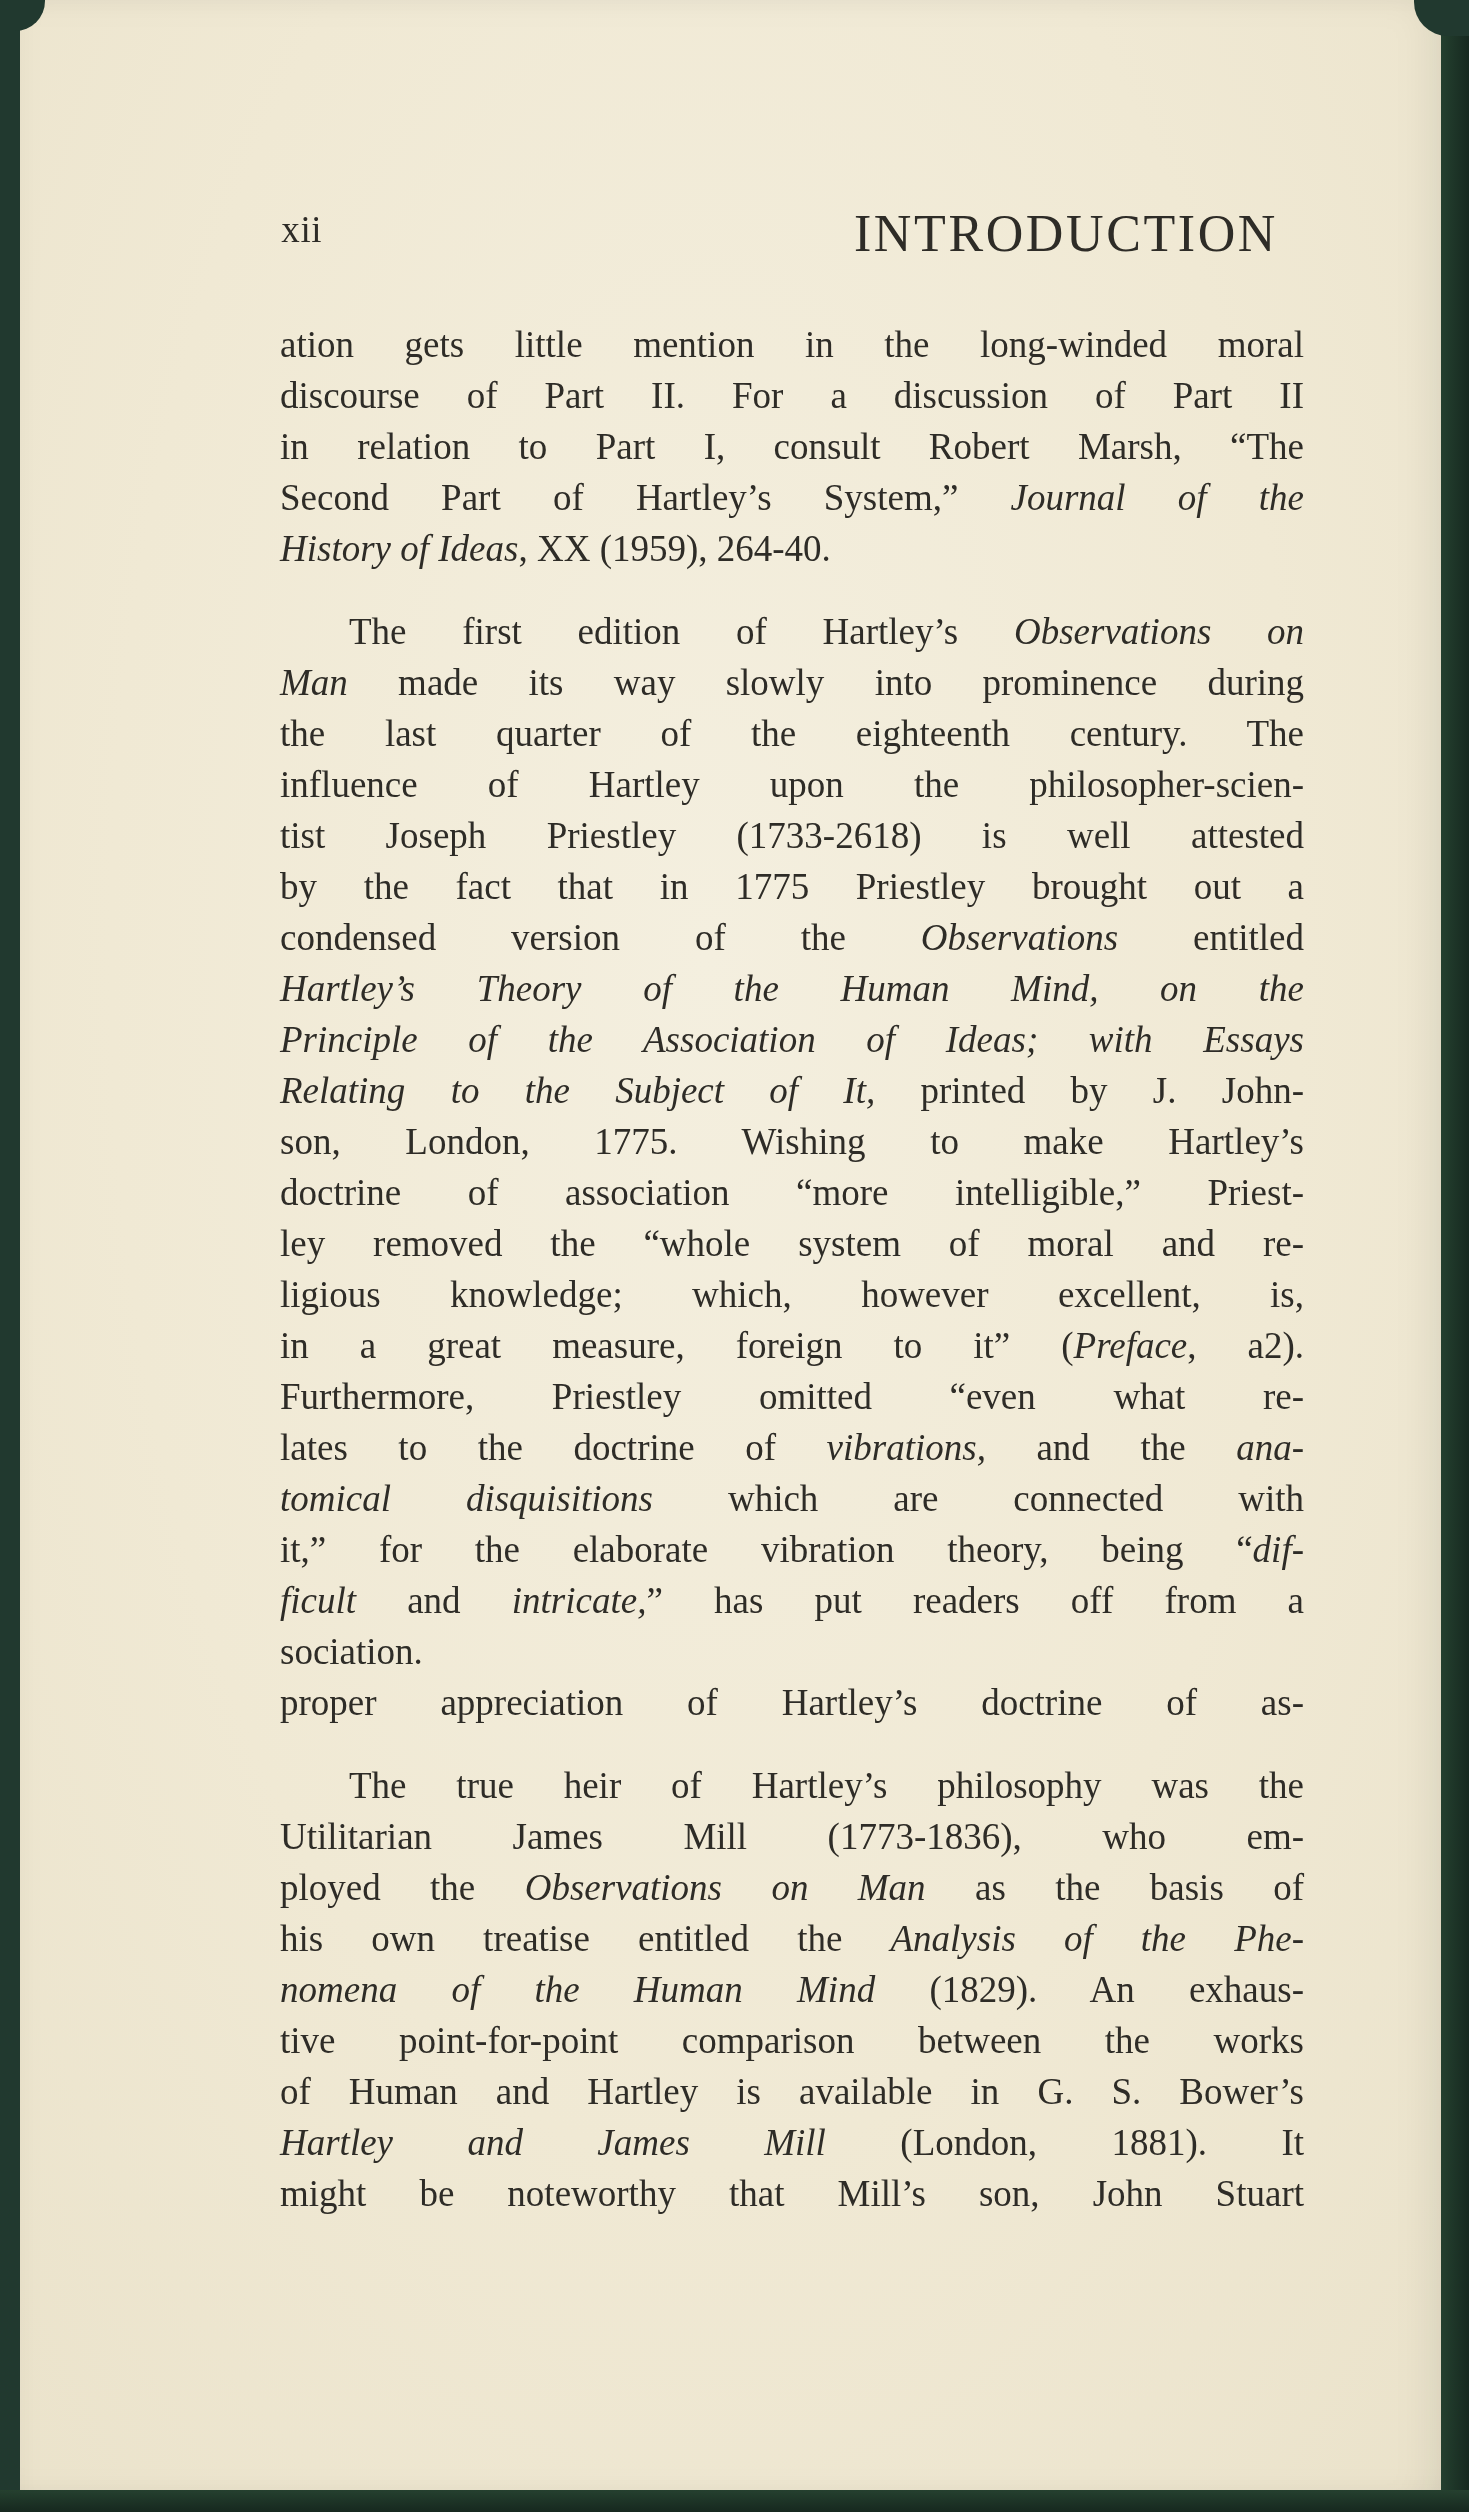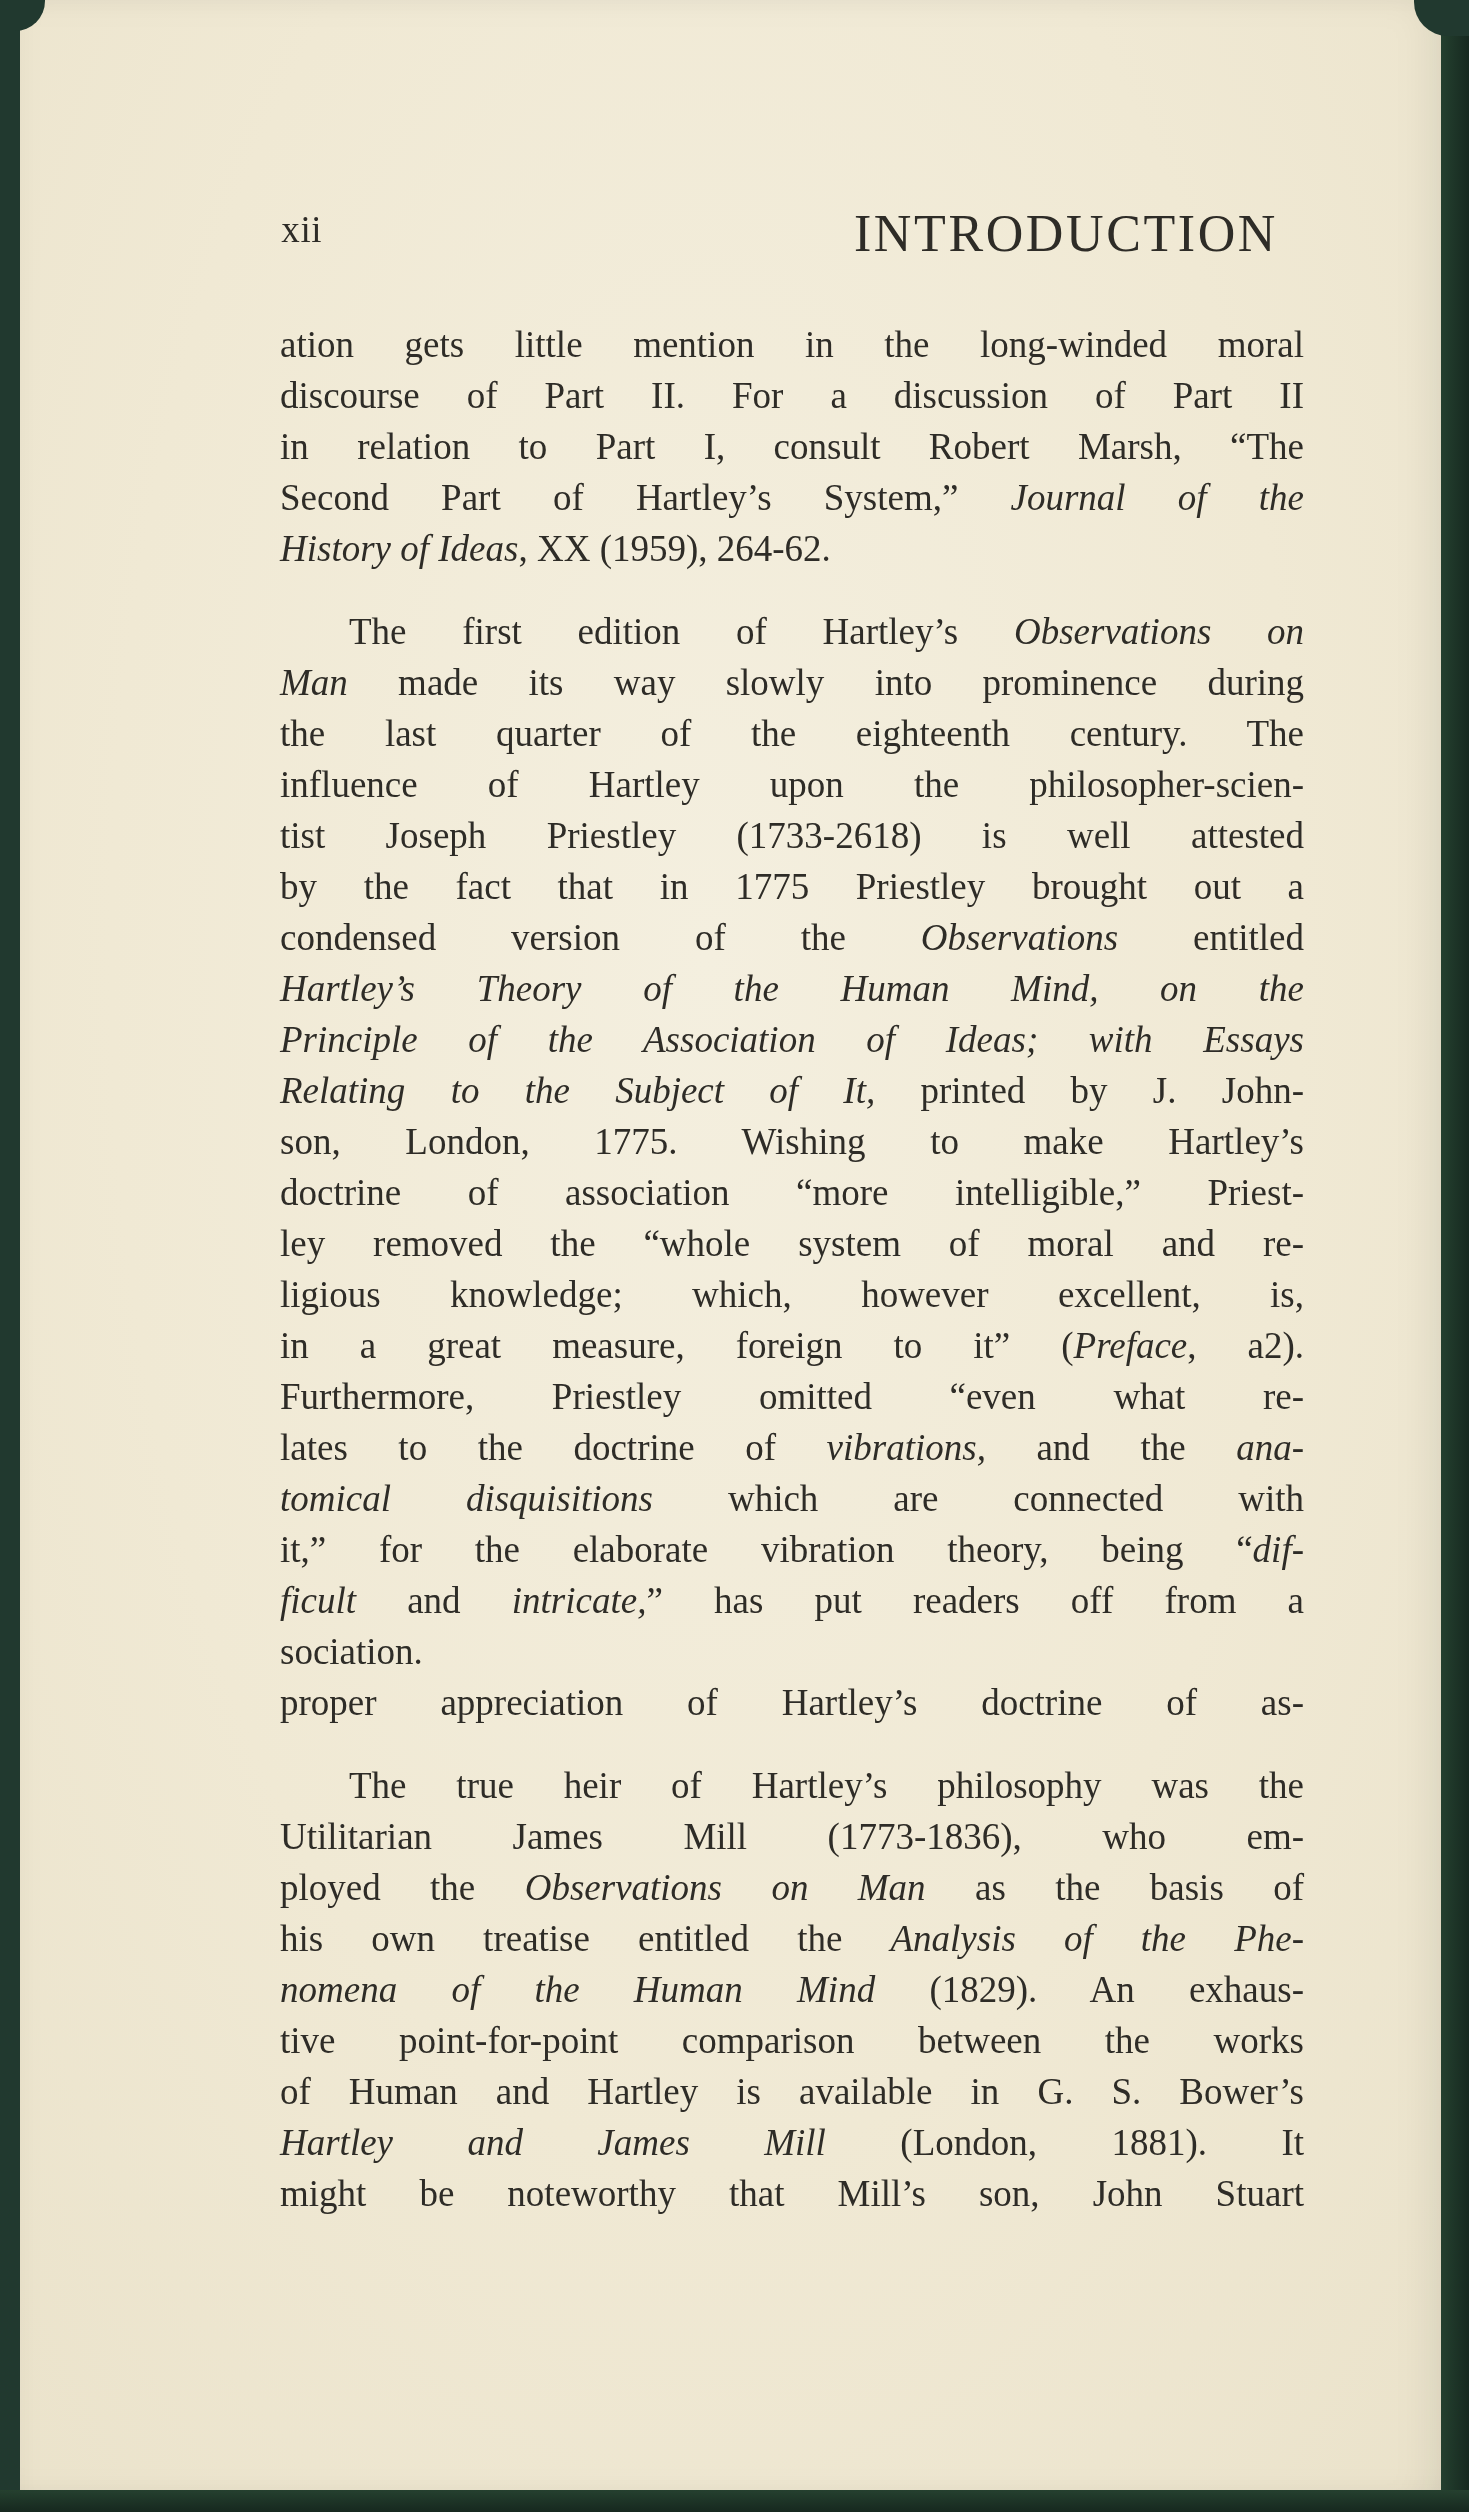--- a/index.html
+++ b/index.html
@@ -77,21 +77,21 @@
   <div class="text-block">
     <div class="page-header">
       <span class="page-number">xii</span>
       <span class="header-title">INTRODUCTION</span>
     </div>
     <div class="body-text">
         <div class="line just"><span>ation gets little mention in the long-winded moral</span></div>
         <div class="line just"><span>discourse of Part II. For a discussion of Part II</span></div>
         <div class="line just"><span>in relation to Part I, consult Robert Marsh, “The</span></div>
         <div class="line just"><span>Second Part of Hartley’s System,” </span><span class="it">Journal of the</span></div>
-        <div class="line"><span class="it">History of Ideas</span><span>, XX (1959), 264-62.</span></div>
+        <div class="line"><span class="it">History of Ideas</span><span>, XX (1959), 264-40.</span></div>
         <div class="line indent just"><span>The first edition of Hartley’s </span><span class="it">Observations on</span></div>
         <div class="line just"><span class="it">Man</span><span> made its way slowly into prominence during</span></div>
         <div class="line just"><span>the last quarter of the eighteenth century. The</span></div>
         <div class="line just"><span>influence of Hartley upon the philosopher-scien-</span></div>
         <div class="line just"><span>tist Joseph Priestley (1733-2618) is well attested</span></div>
         <div class="line just"><span>by the fact that in 1775 Priestley brought out a</span></div>
         <div class="line just"><span>condensed version of the </span><span class="it">Observations</span><span> entitled</span></div>
         <div class="line just"><span class="it">Hartley’s Theory of the Human Mind, on the</span></div>
         <div class="line just"><span class="it">Principle of the Association of Ideas; with Essays</span></div>
         <div class="line just"><span class="it">Relating to the Subject of It,</span><span> printed by J. John-</span></div>

